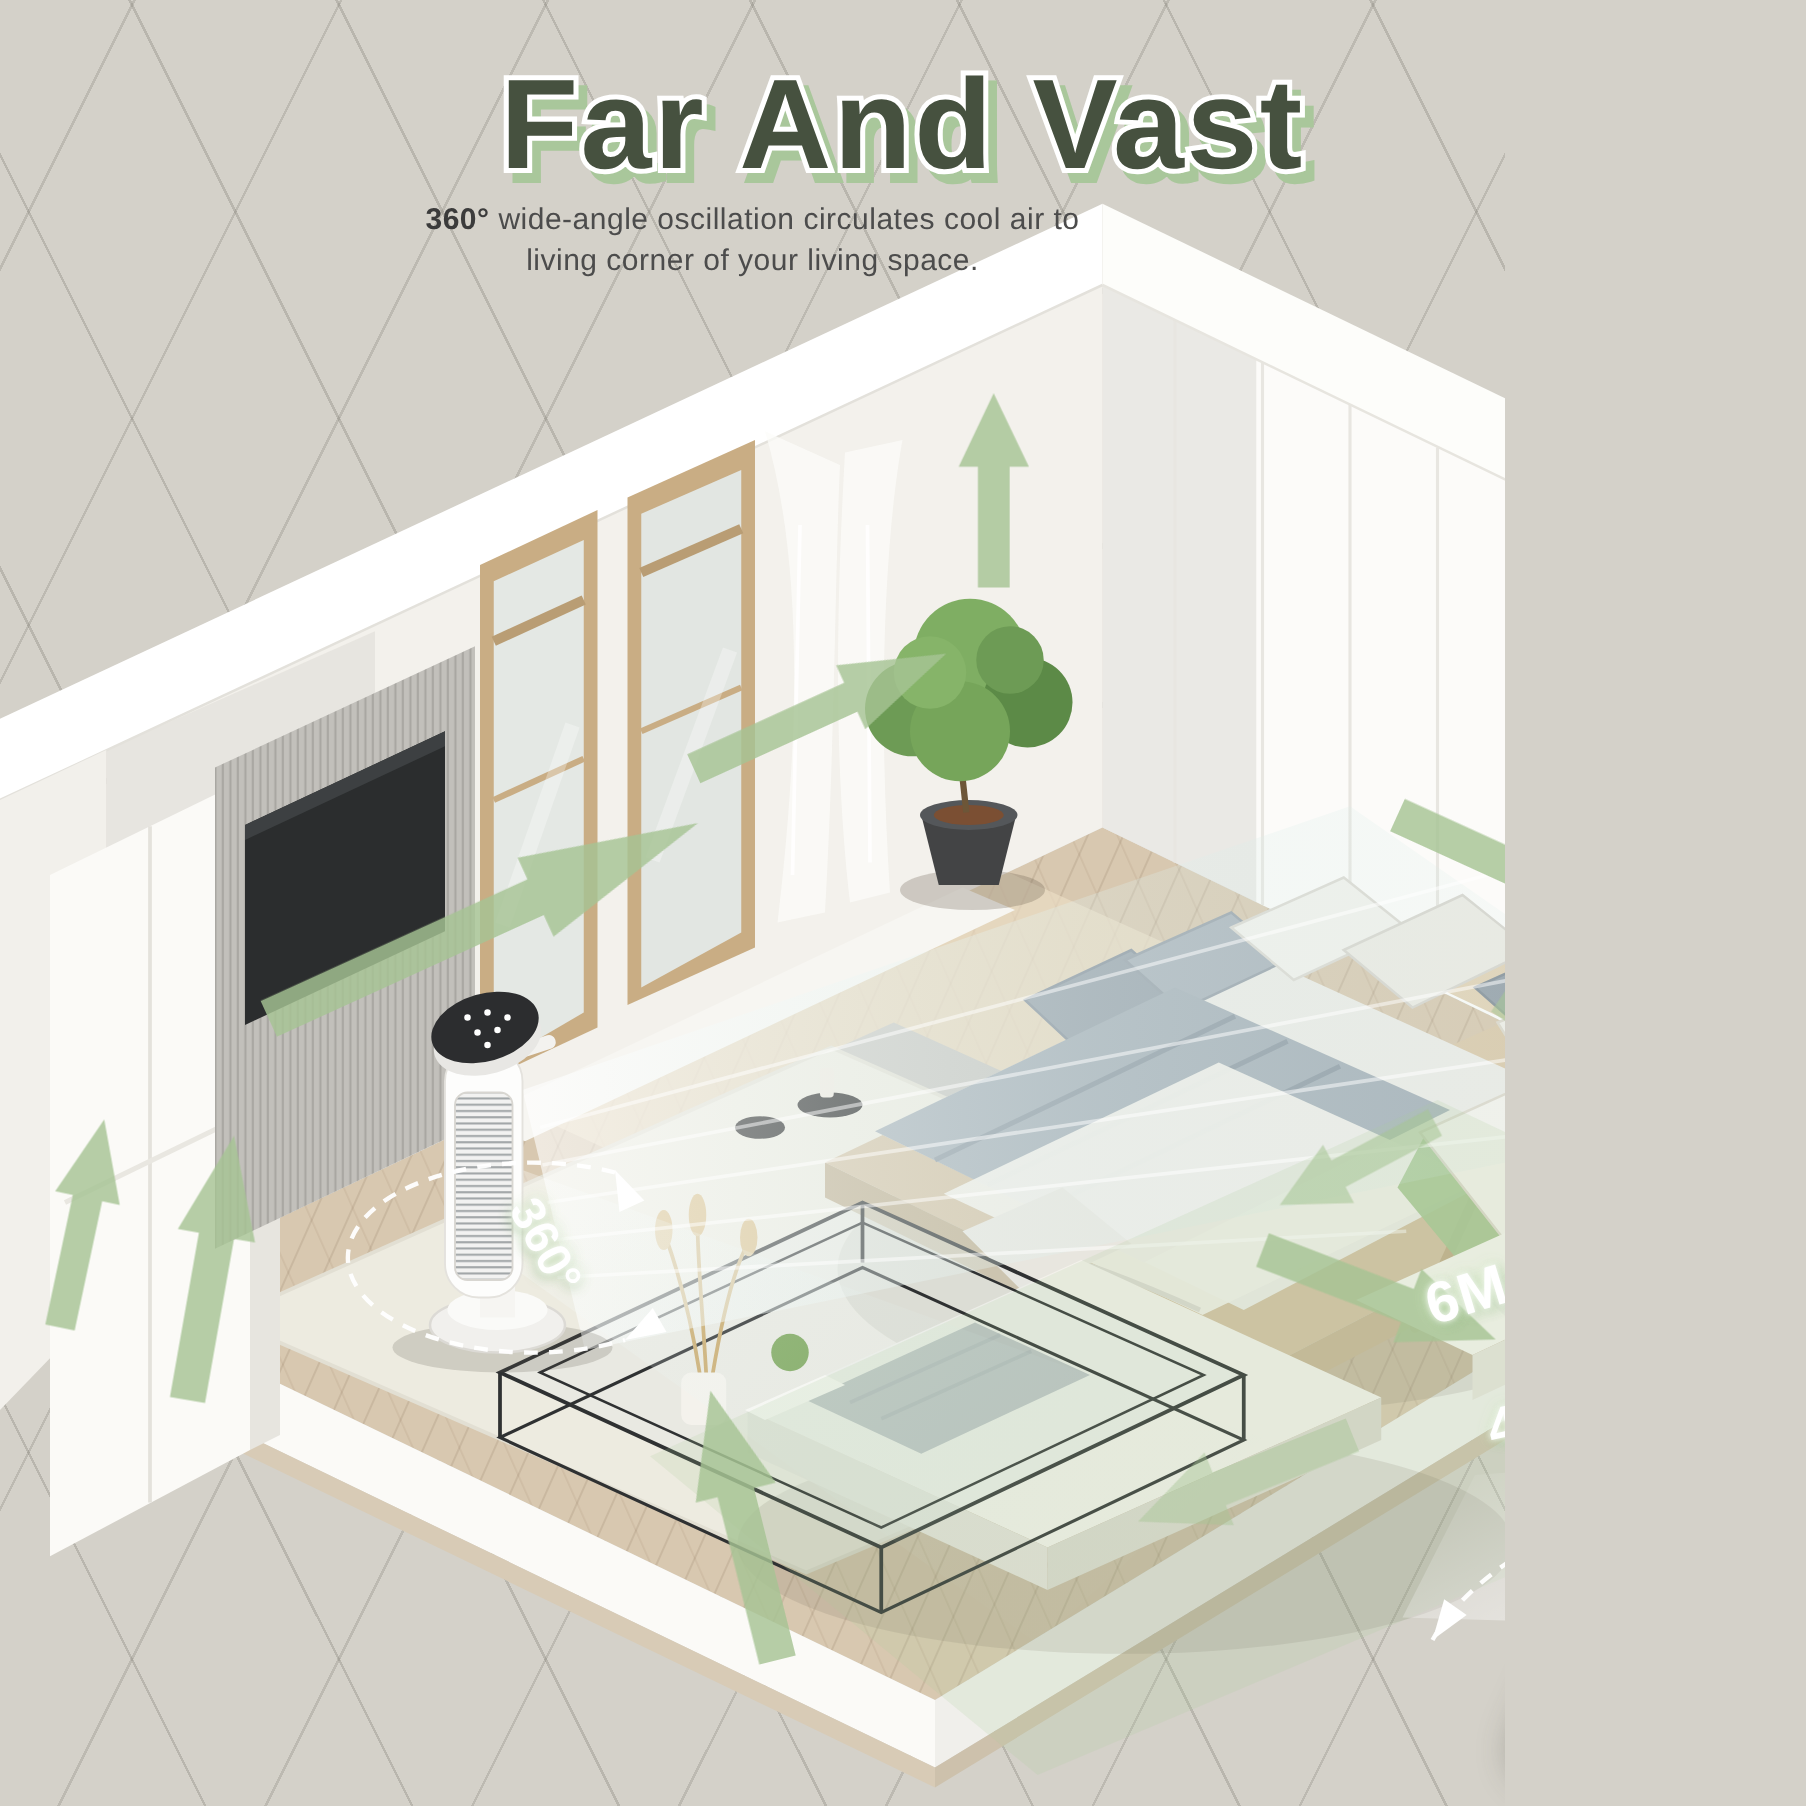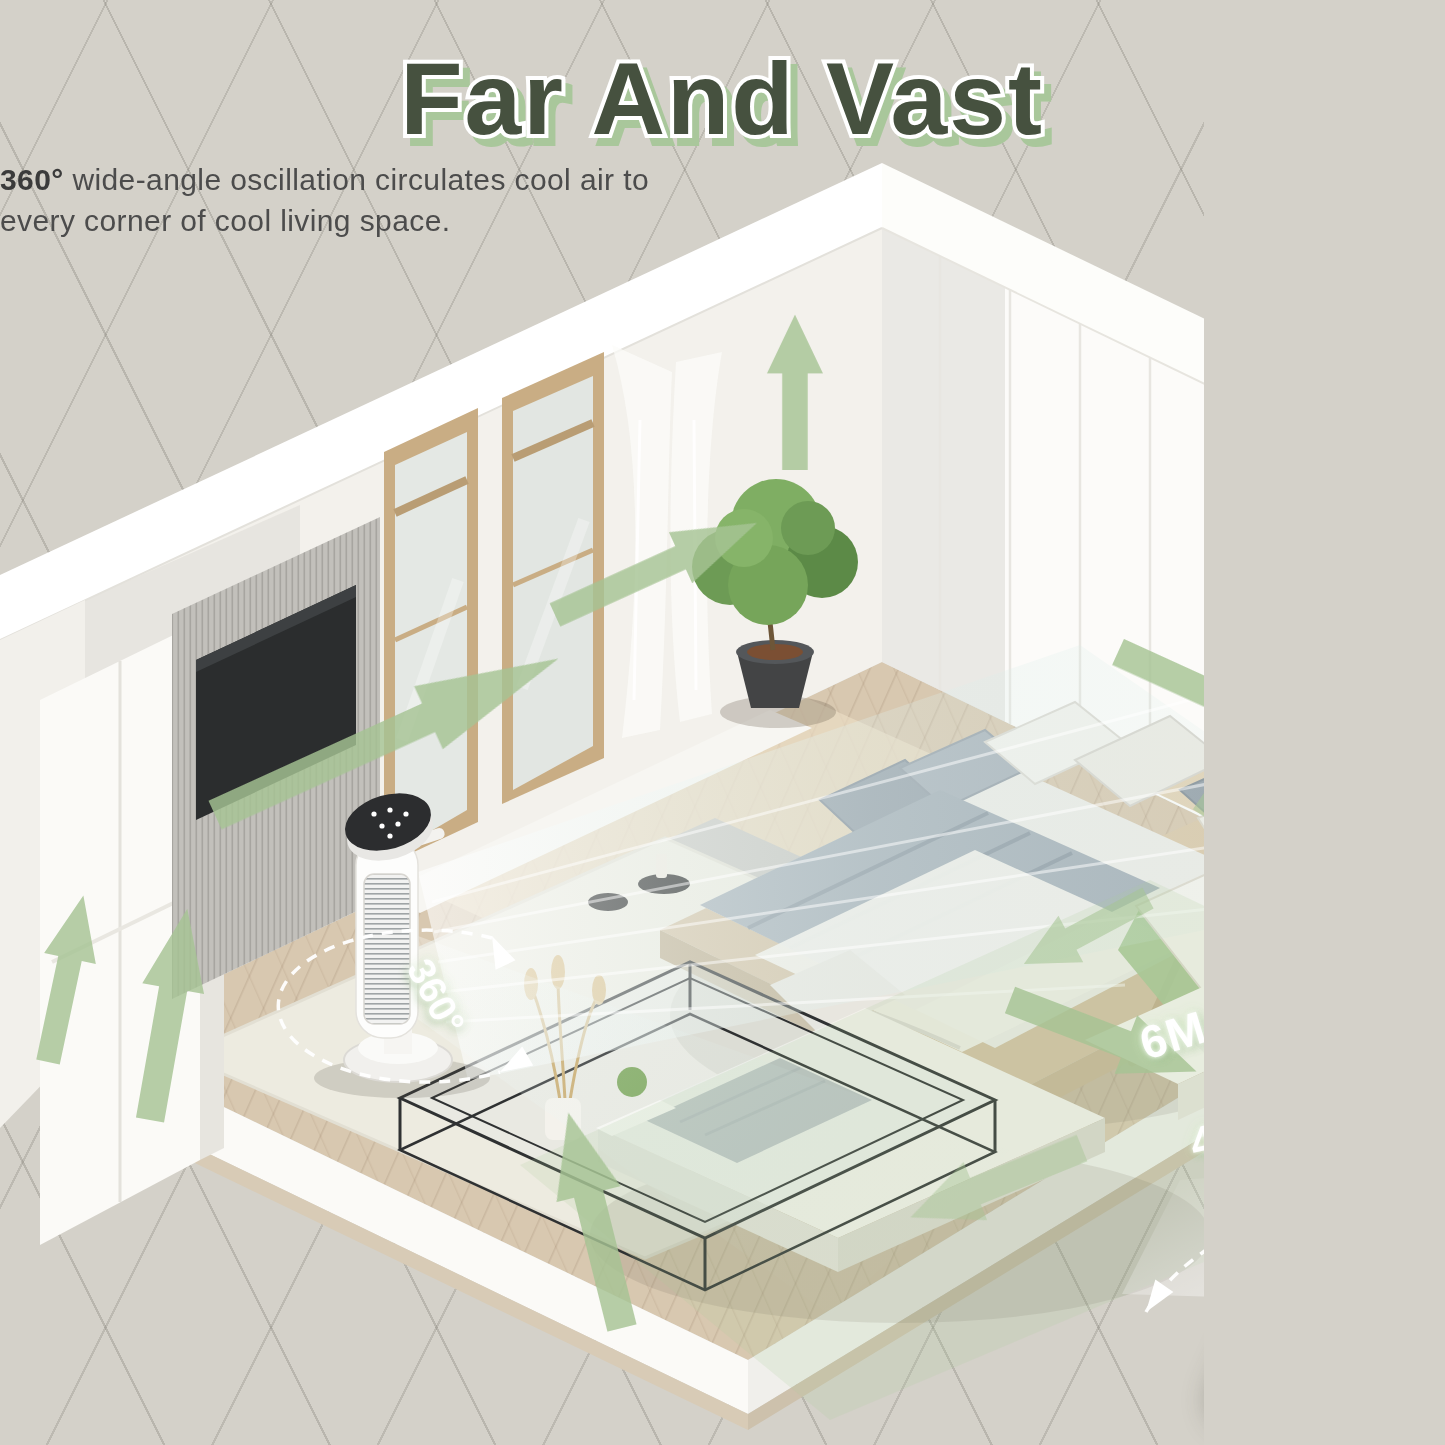--- a/index.html
+++ b/index.html
@@ -7,22 +7,22 @@
     position:relative;width:1204px;height:1445px;overflow:hidden;
     font-family:"Liberation Sans",sans-serif;
     background-color:#d4d1c9;
     background-image:
       repeating-linear-gradient(63.43deg, transparent 0 146px, rgba(122,119,110,0.30) 146px 148px),
       repeating-linear-gradient(-63.43deg, transparent 0 146px, rgba(122,119,110,0.26) 146px 148px);
   }
   .scene-svg{position:absolute;left:0;top:0;}
   .title-svg{position:absolute;left:0;top:26px;}
   .subtitle{
-    position:absolute;left:0;top:160px;width:100%;text-align:left;
-    font-size:30px;line-height:1.36;color:#4c4c4c;letter-spacing:0.4px;
+    position:absolute;left:0;top:160px;width:100%;text-align:center;
+    font-size:24px;line-height:1.36;color:#4c4c4c;letter-spacing:0.4px;
   }
   .subtitle b{color:#3b3b3b;font-weight:bold;}
   .glabel{
     position:absolute;font-weight:bold;color:#ffffff;white-space:nowrap;
     text-shadow:0 0 5px rgba(255,255,255,0.95),0 0 13px rgba(214,240,196,0.9),2px 3px 9px rgba(110,150,100,0.55);
   }
   #label-osc{left:436px;top:952px;font-size:38px;transform:rotate(62deg);transform-origin:0 0;}
   #label-6m{left:1140px;top:1008px;font-size:46px;transform:rotate(-17deg);letter-spacing:1px;}
   #label-40{left:1190px;top:1112px;font-size:44px;transform:rotate(-13deg);}
   .remote{
@@ -334,21 +334,21 @@
     </g>
   </svg>
 
   <svg class="title-svg" width="1445" height="150" viewBox="0 0 1445 150">
     <text x="729" y="116" text-anchor="middle" font-family="Liberation Sans, sans-serif" font-size="102" font-weight="bold" letter-spacing="2" fill="#a9c79b" stroke="#a9c79b" stroke-width="8">Far And Vast</text>
     <text x="722" y="108" text-anchor="middle" font-family="Liberation Sans, sans-serif" font-size="102" font-weight="bold" letter-spacing="2" fill="#46513f" stroke="#ffffff" stroke-width="8" paint-order="stroke">Far And Vast</text>
   </svg>
 
   <div class="subtitle">
     <div><b>360°</b><span> wide-angle oscillation circulates cool air to</span></div>
-    <div>every corner of cool living space.</div>
+    <div>living corner of your living space.</div>
   </div>
 
   <span id="label-osc" class="glabel">360°</span>
   <span id="label-6m" class="glabel">6M</span>
   <span id="label-40" class="glabel">40°</span>
 
   <div class="remote">
     <div id="btn-power" class="rbtn">
       <svg width="20" height="20" viewBox="0 0 20 20" fill="none" stroke="#1d1d1d" stroke-width="2.2" stroke-linecap="round">
         <path d="M10 3 v6"></path>

